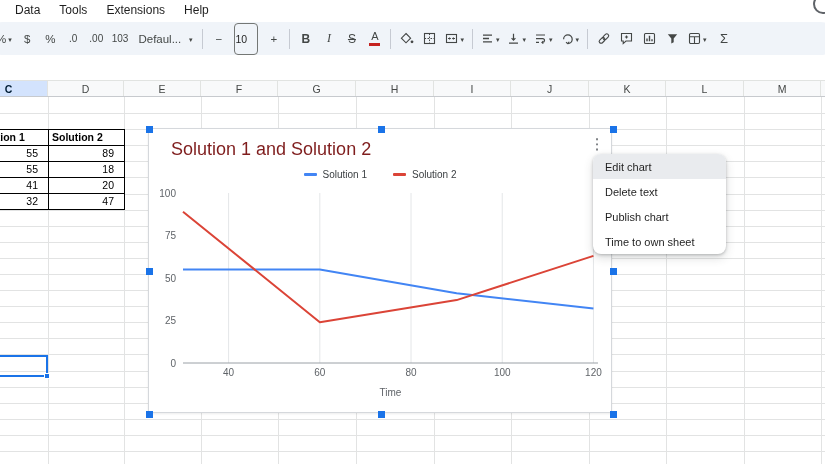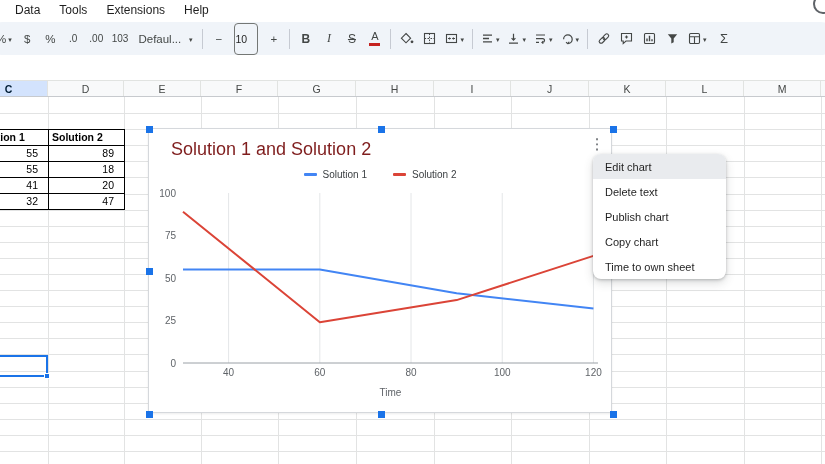--- a/index.html
+++ b/index.html
@@ -334,20 +334,17 @@
       <div class="cm-item hl">
         <span>Edit chart</span>
       </div>
       <div class="cm-item">
         <span>Delete text</span>
       </div>
       <div class="cm-item">
         <span>Publish chart</span>
       </div>
       <div class="cm-item">
-        <span>Copy chart</span>
-      </div>
-      <div class="cm-item">
         <span>Time to own sheet</span>
       </div>
     </div>
 
 </div>
 
 </body></html>

